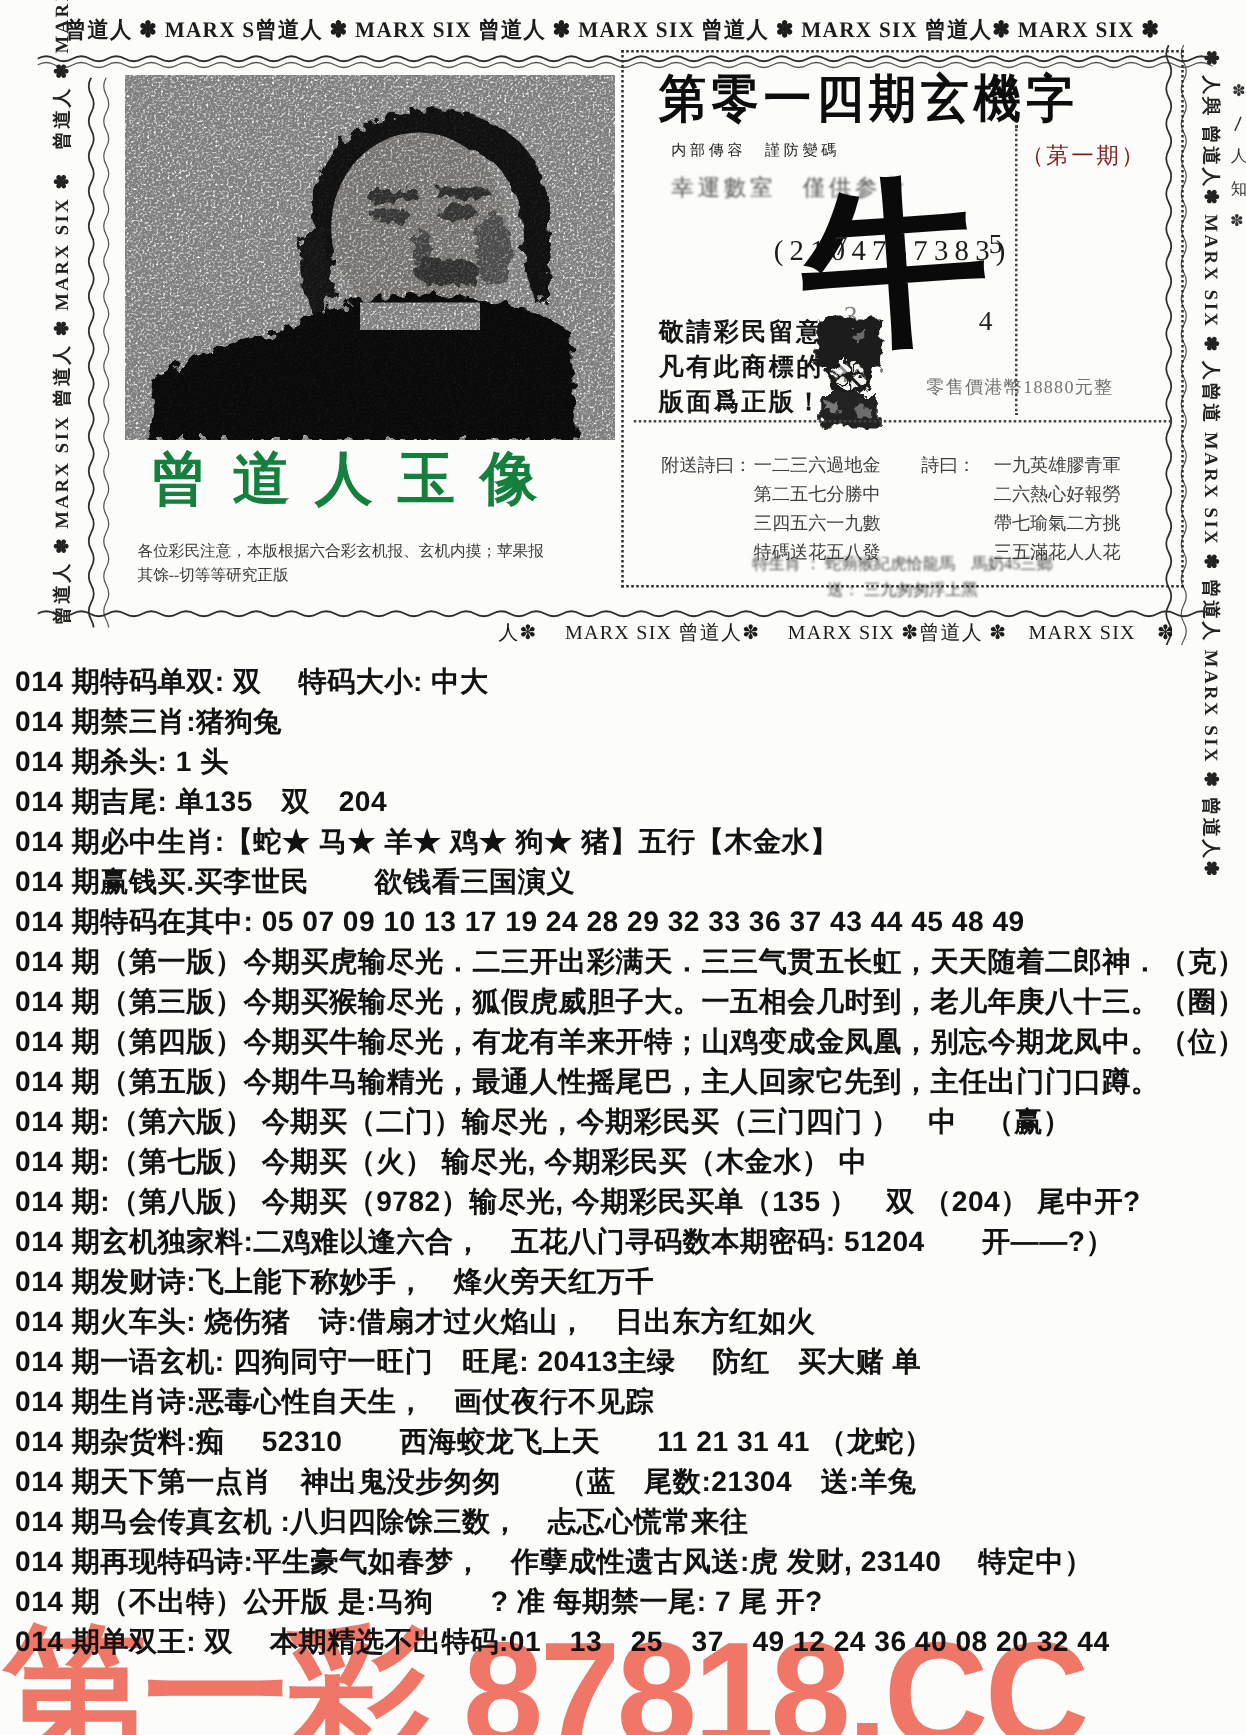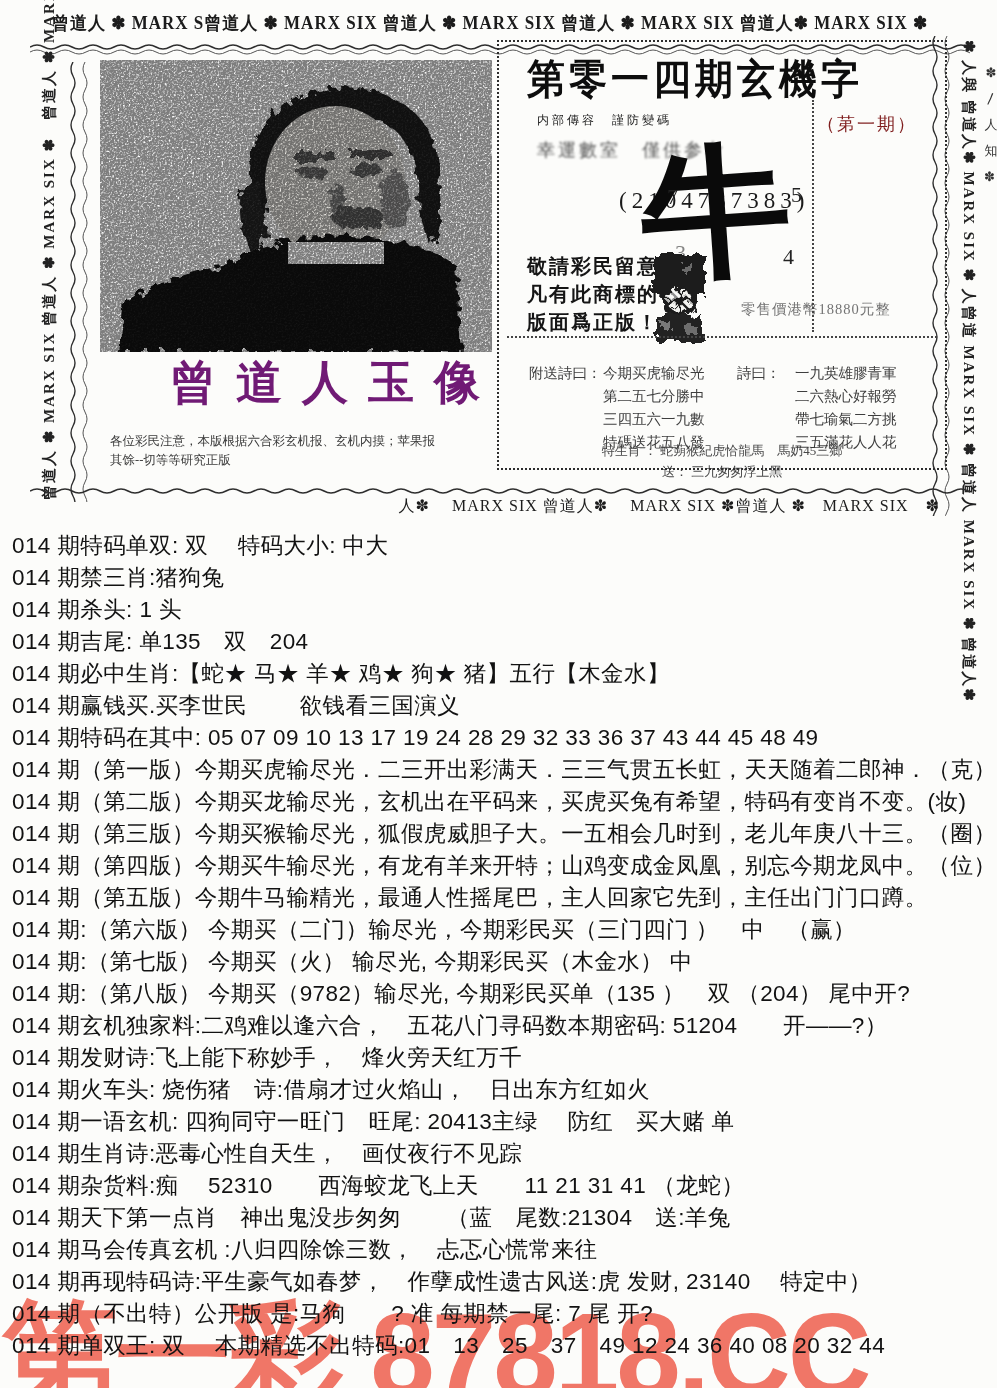--- a/index.html
+++ b/index.html
@@ -17,22 +17,22 @@
             transform:rotate(-90deg);transform-origin:0 0;}
   .rot-right{position:absolute;left:978px;top:40px;width:470px;font-size:15px;font-weight:700;
              font-family:"Liberation Serif",serif;letter-spacing:2px;white-space:nowrap;color:#222;
              transform:rotate(90deg);transform-origin:0 0;}
   .edge-col{position:absolute;left:984px;top:60px;width:14px;font-size:13px;color:#333;
             line-height:26px;text-align:center;word-break:break-all;}
   .bottom-banner{position:absolute;left:0;top:496px;width:940px;text-align:right;font-size:16px;
                  font-weight:400;font-family:"Liberation Serif",serif;letter-spacing:1px;color:#1c1c1c;}
   
   .portrait{position:absolute;left:100px;top:60px;width:392px;height:292px;background:#fff;}
-  .caption{position:absolute;left:120px;top:352px;width:380px;text-align:right;font-size:46px;
-           font-weight:700;font-family:"Liberation Serif",serif;letter-spacing:20px;color:#701a75;}
+  .caption{position:absolute;left:120px;top:352px;width:380px;text-align:left;font-size:46px;
+           font-weight:700;font-family:"Liberation Serif",serif;letter-spacing:20px;color:#15803d;}
   .note{position:absolute;left:110px;top:432px;width:400px;font-size:12.5px;line-height:19px;
         color:#3a3a3a;font-family:"Liberation Serif",serif;filter:blur(.4px);}
   
   .ibox{position:absolute;left:497px;top:40px;width:450px;height:430px;border:2px dotted #2d2d2d;
         box-sizing:border-box;font-family:"Liberation Serif",serif;}
   .ibox-title{margin:12px 8px 0 28px;font-size:38px;font-weight:700;letter-spacing:4px;color:#0d0d0d;
               transform:scaleY(1.08);white-space:nowrap;}
   .ibox-l1{position:absolute;left:38px;top:70px;font-size:12px;letter-spacing:3px;color:#222;filter:blur(.35px);}
   .ibox-l1r{position:absolute;right:28px;top:70px;font-size:18px;letter-spacing:2px;color:#7f1d1d;filter:blur(.35px);}
   .ibox-l2{position:absolute;left:38px;top:96px;font-size:18px;letter-spacing:3px;color:#333;filter:blur(.8px);opacity:.85;}
@@ -47,21 +47,21 @@
   .hdots{position:absolute;left:8px;top:294px;width:430px;border-top:2px dotted #444;}
   .poems{position:absolute;left:0;top:308px;width:446px;font-size:14.5px;color:#2a2a2a;
          filter:blur(.55px);opacity:.9;}
   .pcolL{position:absolute;left:30px;top:0;width:200px;line-height:23px;}
   .pcolR{position:absolute;left:238px;top:0;width:190px;line-height:23px;}
   .plabel{display:inline-block;margin-top:12px;}
   .ifoot{position:absolute;left:0;top:398px;width:446px;text-align:center;font-size:13px;line-height:21px;
          color:#333;filter:blur(.65px);opacity:.9;}
   
   .body-lines{position:absolute;left:12px;top:530px;width:978px;z-index:4;}
-  .bline{height:32px;line-height:32px;font-size:22.5px;font-weight:400;letter-spacing:.4px;
+  .bline{height:32px;line-height:32px;font-size:22.5px;font-weight:700;letter-spacing:.4px;
          white-space:nowrap;color:#121212;}
   
   .watermark{position:absolute;left:2px;top:1278px;z-index:2;font-size:116px;font-weight:800;
              color:#ee5947;opacity:.82;letter-spacing:-3px;white-space:nowrap;transform:scaleY(1.02);}
   .seal{position:absolute;left:150px;top:210px;}
 </style>
 </head>
 <body>
 
 <div class="page">
@@ -181,21 +181,21 @@
       </svg>
     </div>
     <div class="price">零售價港幣18880元整</div>
     <div class="vdots"></div>
     <div class="hdots"></div>
 
     <div class="poems">
       <div class="pcolL">
         <span class="plabel">附送詩曰：</span>
         <div style="padding-left:74px;margin-top:-23px">
-            <div>今期买虎输尽光</div>
+            <div>一二三六過地金</div>
             <div>第二五七分勝中</div>
             <div>三四五六一九數</div>
             <div>特碼送花五八發</div>
           </div>
       </div>
       <div class="pcolR">
         <span class="plabel">詩曰：</span>
         <div style="padding-left:58px;margin-top:-23px">
             <div>一九英雄膠青軍</div>
             <div>二六熱心好報勞</div>
@@ -221,21 +221,20 @@
 
   <div class="body-lines">
       <div class="bline">014 期特码单双: 双　 特码大小: 中大</div>
       <div class="bline">014 期禁三肖:猪狗兔</div>
       <div class="bline">014 期杀头: 1 头</div>
       <div class="bline">014 期吉尾: 单135　双　204</div>
       <div class="bline">014 期必中生肖:【蛇★ 马★ 羊★ 鸡★ 狗★ 猪】五行【木金水】</div>
       <div class="bline">014 期赢钱买.买李世民　　 欲钱看三国演义</div>
       <div class="bline">014 期特码在其中: 05 07 09 10 13 17 19 24 28 29 32 33 36 37 43 44 45 48 49</div>
       <div class="bline">014 期（第一版）今期买虎输尽光．二三开出彩满天．三三气贯五长虹，天天随着二郎神．（克）</div>
-      <div class="bline">014 期（第二版）今期买龙输尽光，玄机出在平码来，买虎买兔有希望，特码有变肖不变。(妆)</div>
       <div class="bline">014 期（第三版）今期买猴输尽光，狐假虎威胆子大。一五相会几时到，老儿年庚八十三。（圈）</div>
       <div class="bline">014 期（第四版）今期买牛输尽光，有龙有羊来开特；山鸡变成金凤凰，别忘今期龙凤中。（位）</div>
       <div class="bline">014 期（第五版）今期牛马输精光，最通人性摇尾巴，主人回家它先到，主任出门门口蹲。</div>
       <div class="bline">014 期:（第六版） 今期买（二门）输尽光，今期彩民买（三门四门 ）　中　（赢）</div>
       <div class="bline">014 期:（第七版） 今期买（火） 输尽光, 今期彩民买（木金水） 中</div>
       <div class="bline">014 期:（第八版） 今期买（9782）输尽光, 今期彩民买单（135 ）　双 （204） 尾中开?</div>
       <div class="bline">014 期玄机独家料:二鸡难以逢六合，　五花八门寻码数本期密码: 51204　　开——?）</div>
       <div class="bline">014 期发财诗:飞上能下称妙手，　烽火旁天红万千</div>
       <div class="bline">014 期火车头: 烧伤猪　诗:借扇才过火焰山，　日出东方红如火</div>
       <div class="bline">014 期一语玄机: 四狗同守一旺门　旺尾: 20413主绿　 防红　买大赌 单</div>

